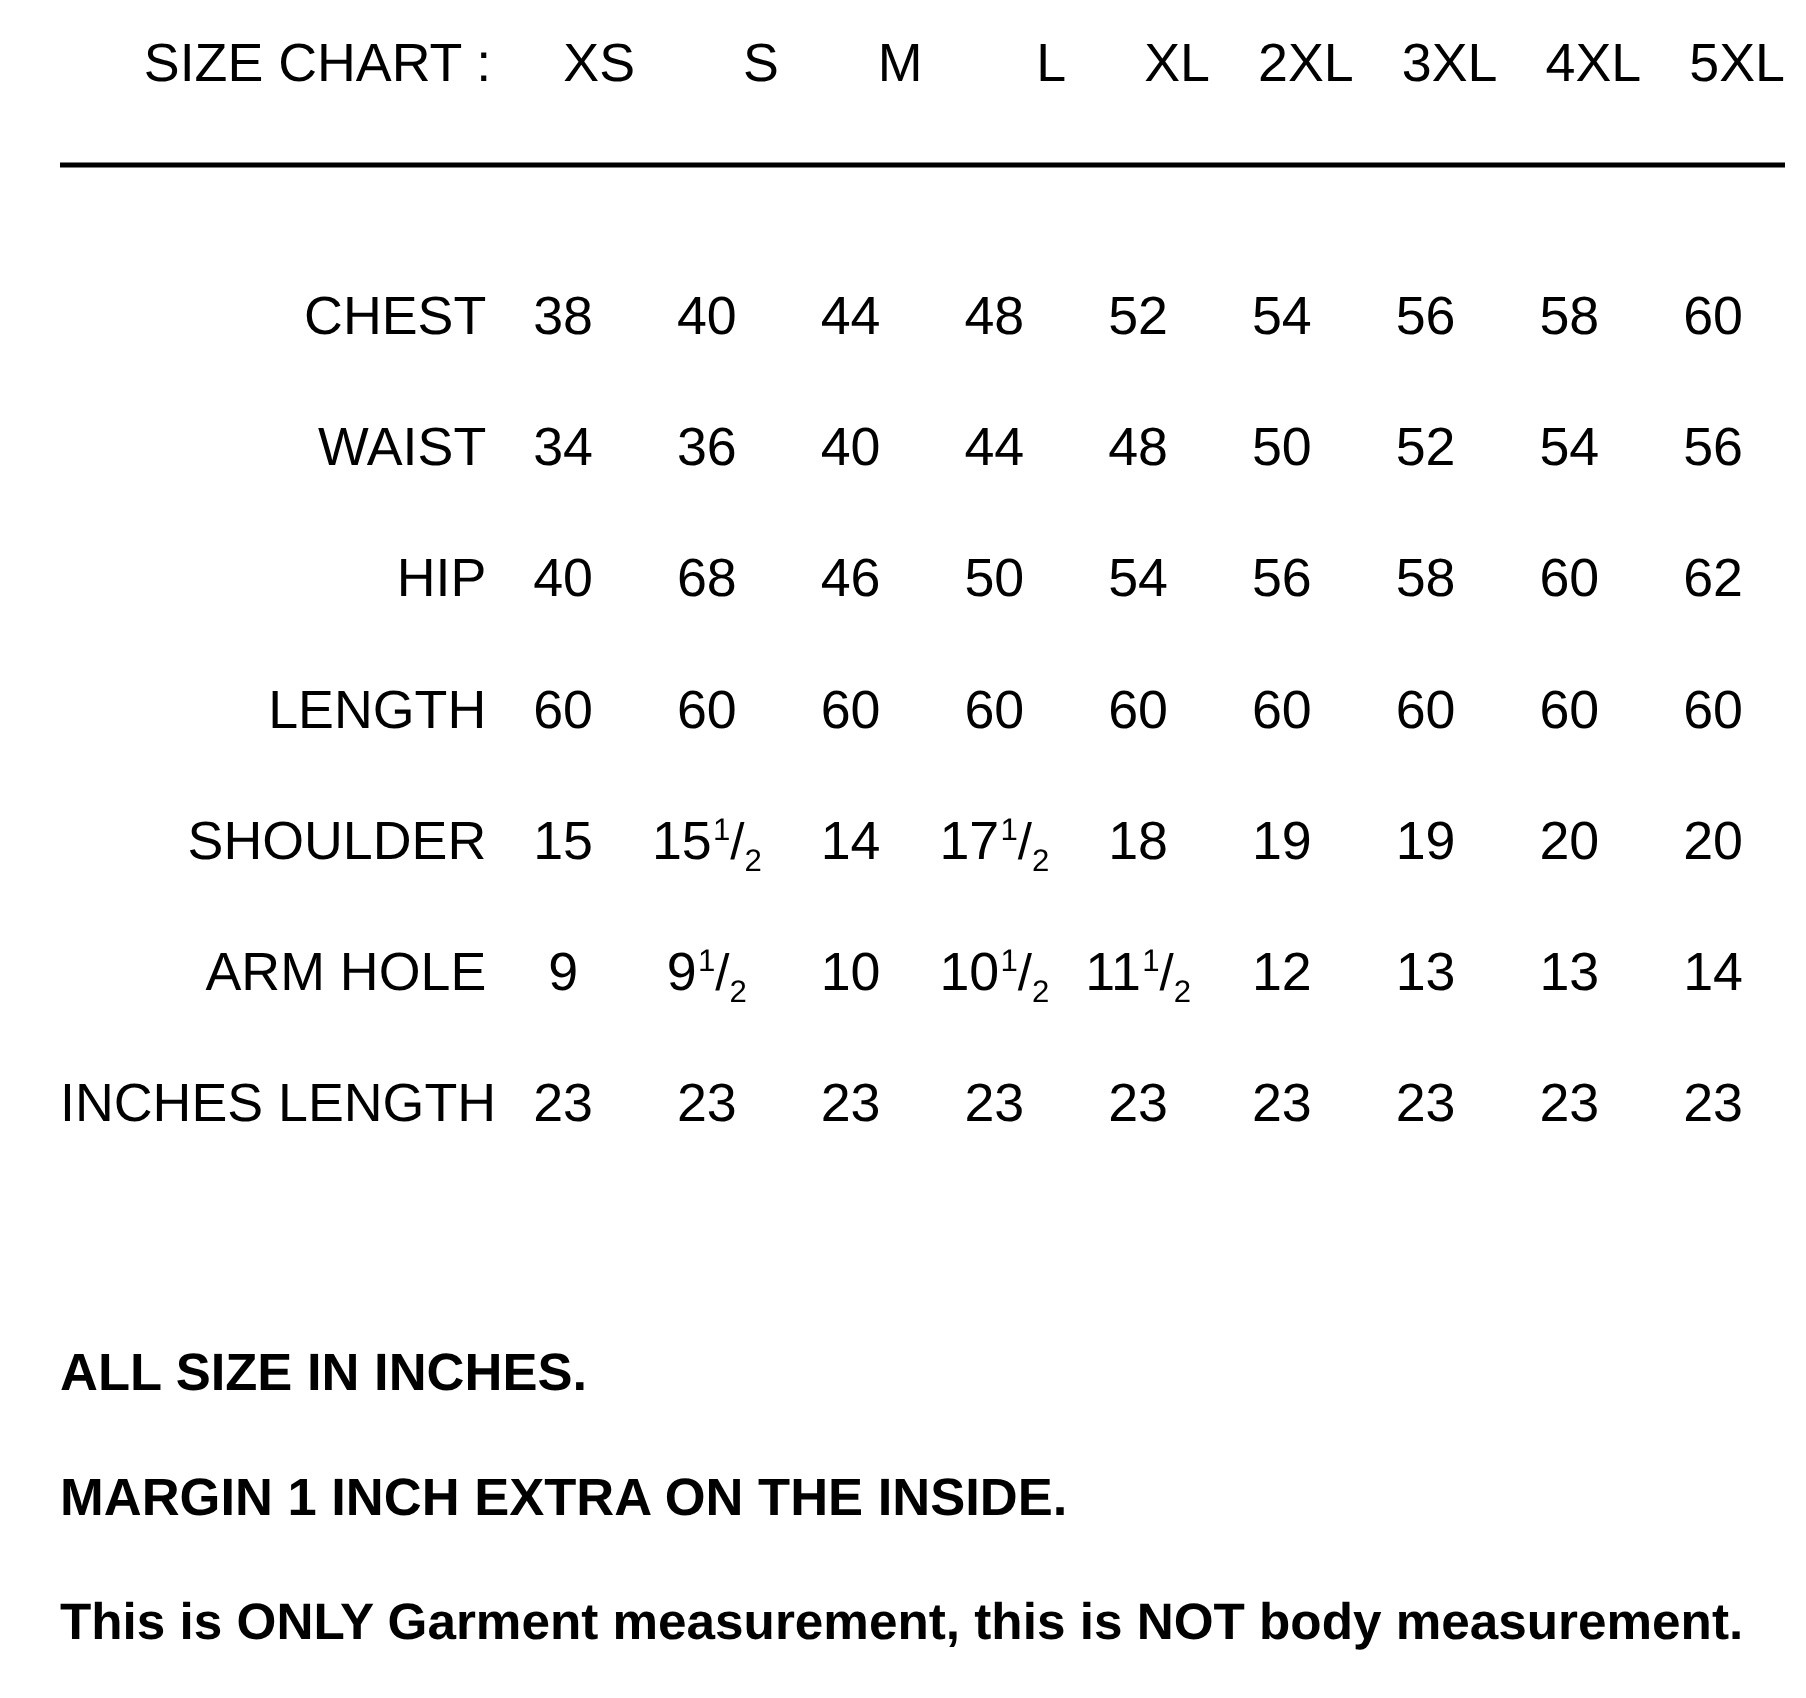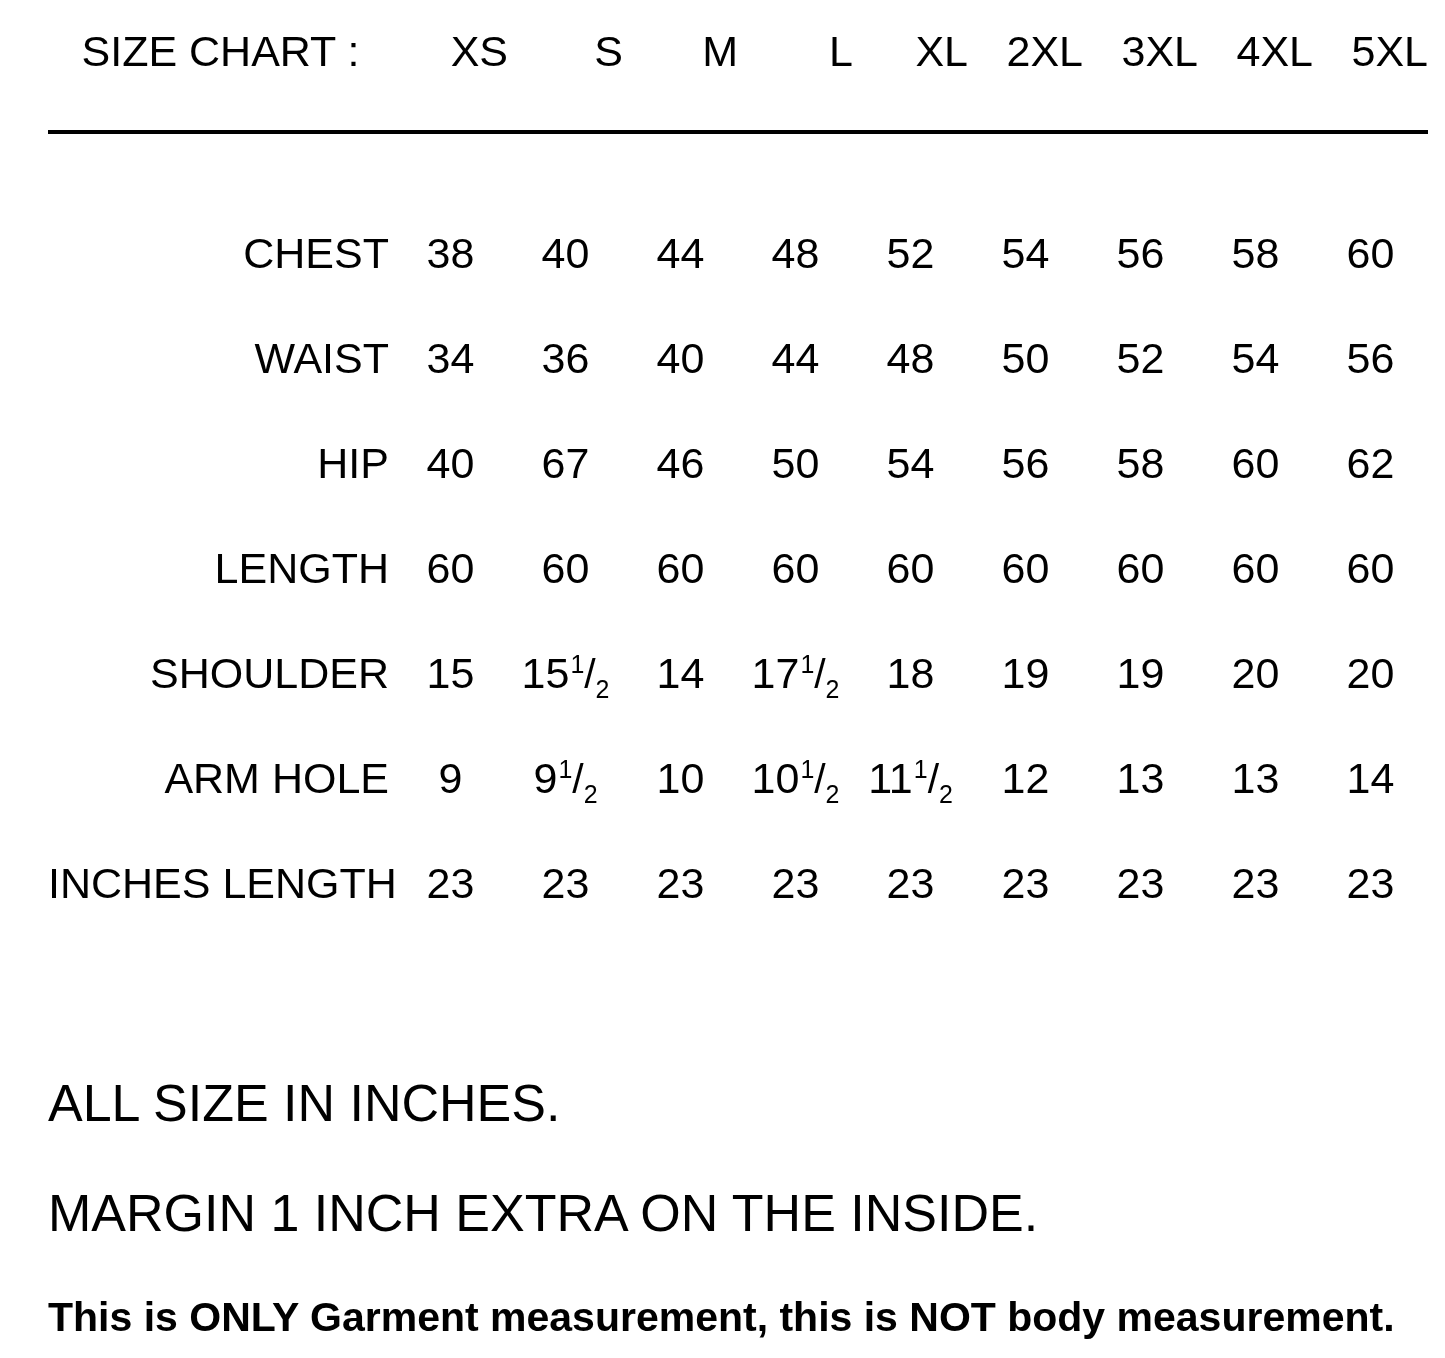--- a/index.html
+++ b/index.html
@@ -38,21 +38,21 @@
   
   col.label-col  { width: 345px; }
   col.size-col   { width: 115px; }
 
   .header-row th {
     height: 96px;
     text-align: right;
     padding-bottom: 8px;
   }
   .header-row th.label {
-    text-align: center;
+    text-align: right;
   }
   .rule-row td {
     padding: 0;
     height: 10px;
   }
   .rule {
     border-top: 4px solid #000;
     width: 100%;
     height: 0;
     margin-top: 4px;
@@ -84,23 +84,24 @@
   }
   .frac sub {
     font-size: 0.58em;
     vertical-align: sub;
     line-height: 0;
   }
   .notes {
     margin-top: 110px;
   }
   .note {
-    font-size: 52px;
+    font-size: 42px;
     line-height: 1.0;
     margin-bottom: 58px;
+    font-weight: bold;
   }
   .note.bold {
     font-weight: bold;
     font-size: 41px;
   }
 </style>
 </head>
 <body>
 
 <div class="page">
@@ -161,21 +162,21 @@
         <td>44</td>
         <td>48</td>
         <td>50</td>
         <td>52</td>
         <td>54</td>
         <td>56</td>
       </tr>
       <tr class="data-row">
         <td class="label">HIP</td>
         <td>40</td>
-        <td>67</td>
+        <td>68</td>
         <td>46</td>
         <td>50</td>
         <td>54</td>
         <td>56</td>
         <td>58</td>
         <td>60</td>
         <td>62</td>
       </tr>
       <tr class="data-row">
         <td class="label">LENGTH</td>

